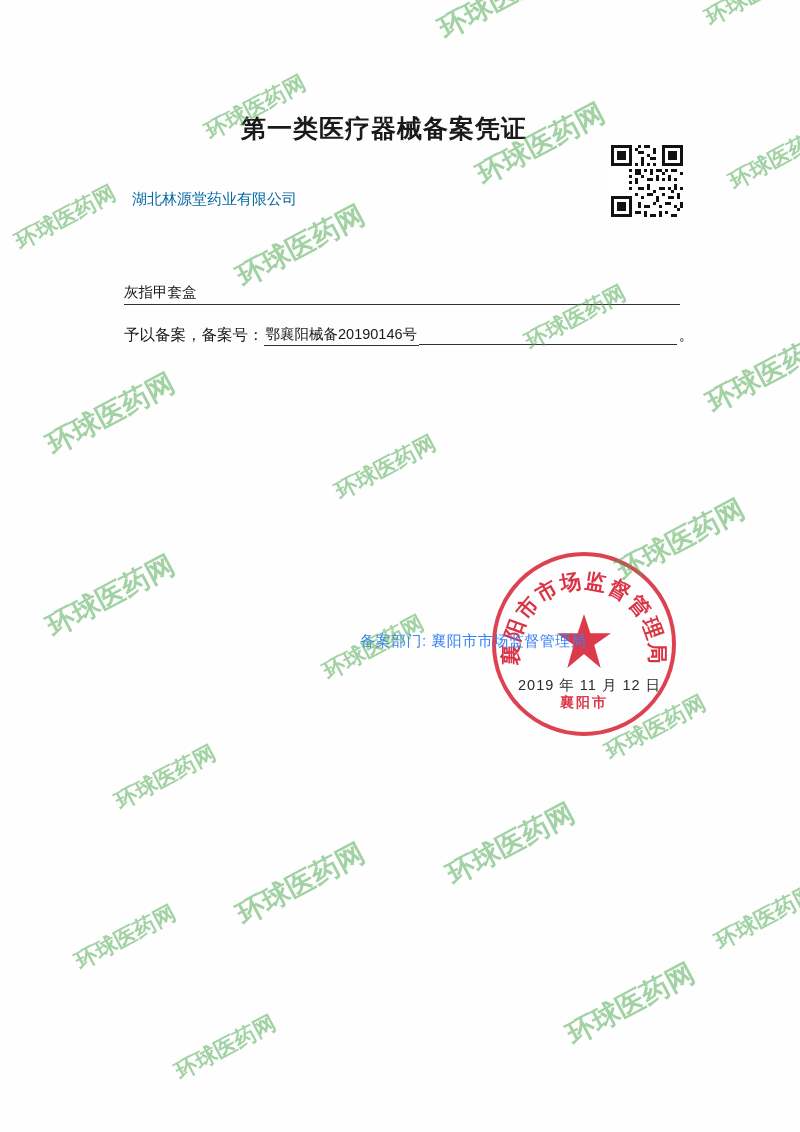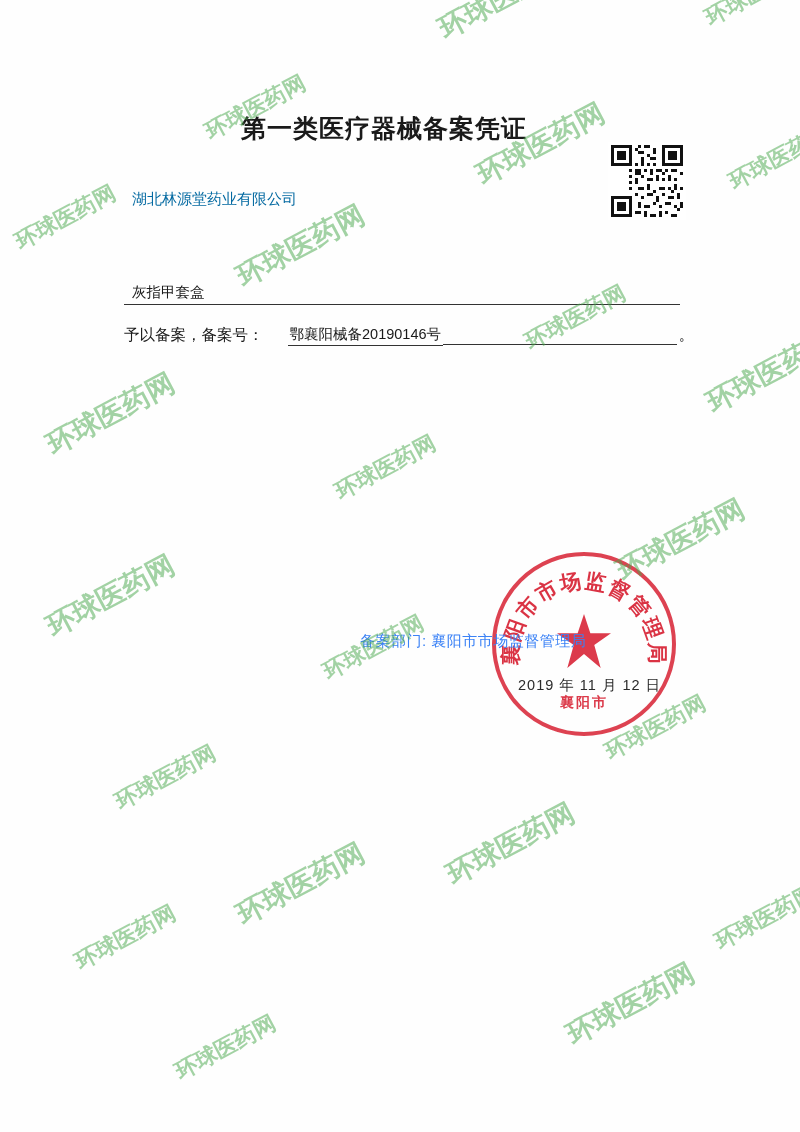--- a/index.html
+++ b/index.html
@@ -72,40 +72,38 @@
     width: 556px;
     height: 24px;
     border-bottom: 1px solid #333;
   }
   .device-name {
     position: absolute;
     left: 0;
     bottom: 2px;
     font-size: 14.5px;
     font-family: "Liberation Sans", sans-serif;
-    margin-left: 8px;
   }
 
   .record-row {
     position: absolute;
     top: 325px;
     left: 124px;
     width: 570px;
     font-size: 15.5px;
     display: flex;
     align-items: center;
   }
   .record-label { white-space: nowrap; }
   .record-number {
     flex: 0 0 auto;
     border-bottom: 1px solid #333;
     padding: 0 2px 1px 2px;
     font-size: 14.5px;
     font-family: "Liberation Sans", sans-serif;
-    margin-left: 24px;
   }
   .record-fill {
     flex: 1 1 auto;
     border-bottom: 1px solid #333;
     height: 17px;
   }
   .record-end { white-space: nowrap; padding-left: 2px; }
 
   .attachment {
     position: absolute;

